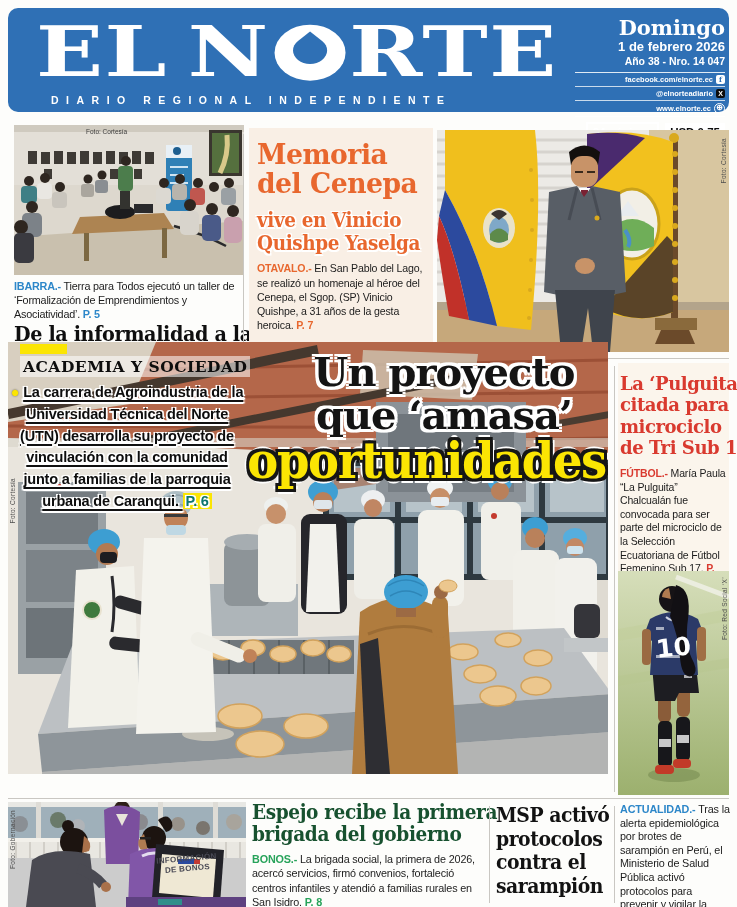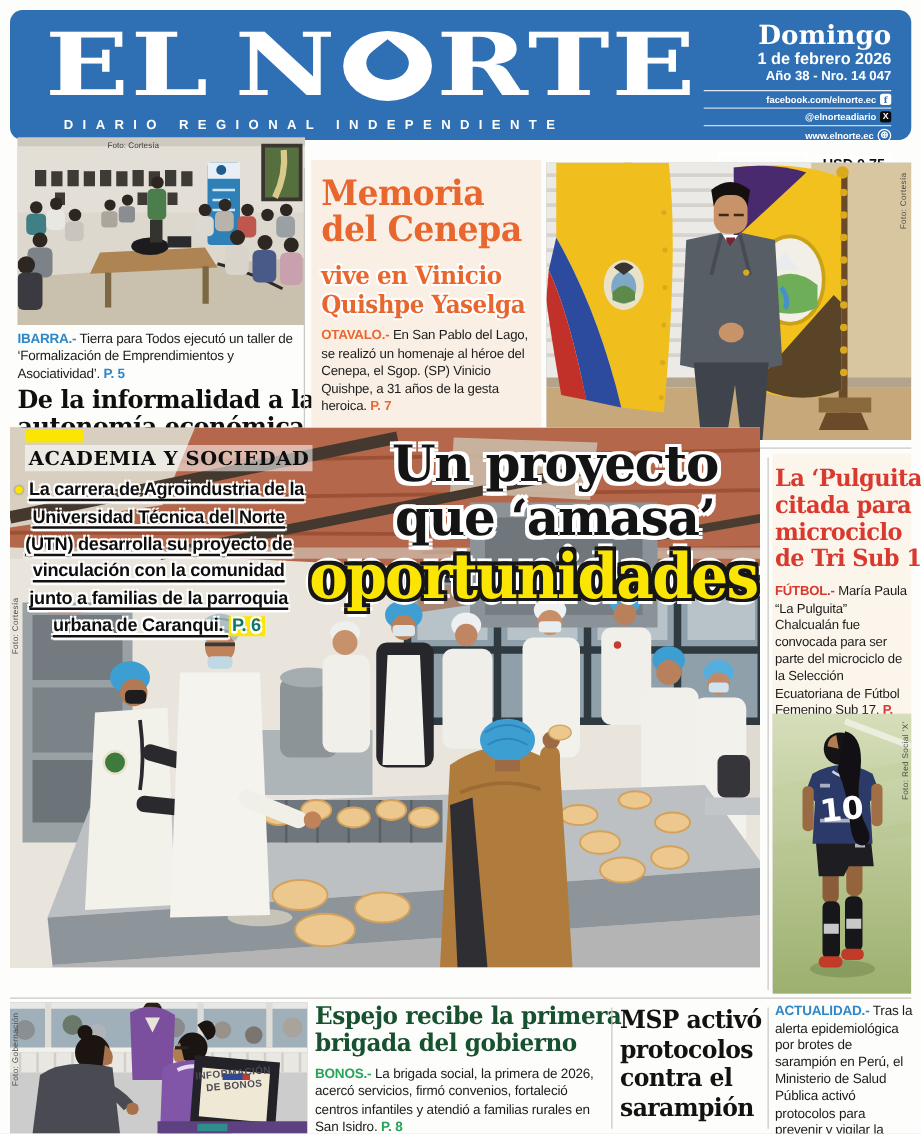--- a/index.html
+++ b/index.html
@@ -10,21 +10,21 @@
   
   .masthead{left:8px;top:8px;width:721px;height:104px;background:#2f70b5;border-radius:10px;}
   .logo{left:28px;top:10px;display:flex;align-items:center;color:#fff;
         font-family:"DejaVu Serif",serif;font-weight:bold;font-size:62px;line-height:1;
         transform:scale(1.42,1.12);transform-origin:0 0;letter-spacing:1px;}
   .logo .sp{margin-right:14px;}
   .logo-o{position:relative;width:50px;height:50px;background:#fff;border-radius:50%;margin:0 3px;}
   .logo-o .drop{position:absolute;left:13px;top:11px;width:24px;height:24px;background:#2f70b5;
         border-radius:0 50% 50% 50%;transform:rotate(45deg);}
   .tagline{left:34px;top:86px;color:#fff;font-size:10.5px;font-weight:bold;letter-spacing:7.5px;padding-left:9px;}
-  .mh-right{right:16px;top:8px;width:150px;text-align:right;color:#fff;}
+  .mh-right{right:4px;top:8px;width:150px;text-align:right;color:#fff;}
   .mh-day{font-family:"DejaVu Serif",serif;font-weight:bold;font-size:21px;line-height:1.1;}
   .mh-date{font-size:13px;font-weight:bold;line-height:1.25;}
   .mh-ed{font-size:10.5px;font-weight:bold;line-height:1.3;padding-bottom:3px;border-bottom:1px solid rgba(255,255,255,.85);}
   .soc-row{display:flex;justify-content:flex-end;align-items:center;gap:3px;
            font-size:7.5px;font-weight:bold;padding:2px 0;border-bottom:1px solid rgba(255,255,255,.75);}
   .s-icon{width:9px;height:9px;display:inline-flex;align-items:center;justify-content:center;
           font-size:7px;font-weight:bold;line-height:1;}
   .i-fb{background:#fff;color:#2f70b5;border-radius:2px;font-family:"DejaVu Serif",serif;}
   .i-x{background:#0b0b0b;color:#fff;border-radius:2px;}
   .i-gl{border:1px solid #fff;border-radius:50%;color:#fff;font-size:8px;}
@@ -38,21 +38,21 @@
   .credit-v{position:absolute;writing-mode:vertical-rl;transform:rotate(180deg);
             font-size:6.5px;color:#4d4d4d;letter-spacing:.3px;white-space:nowrap;}
   .credit-h{position:absolute;font-size:6.5px;color:#3d3d3d;white-space:nowrap;}
   .kicker{font-weight:bold;}
   .pref{font-weight:bold;}
   .serifhead{font-family:"DejaVu Serif",serif;font-weight:bold;}
   .nowrap{white-space:nowrap;display:block;}
   .divider{position:absolute;background:#c9c7c2;}
 
   
-  .col-a{left:8px;top:110px;width:230px;padding-left:6px;}
+  .col-a{left:8px;top:125px;width:230px;padding-left:6px;}
   .col-a .photo{position:relative;width:230px;height:150px;}
   .cap-a{margin-top:4px;font-size:10.8px;line-height:1.3;color:#1c1c1c;letter-spacing:-.2px;}
   .cap-a .kicker,.cap-a .pref{color:#2d87c9;}
   .head-a{margin-top:2px;font-size:20px;line-height:1.1;color:#0f0f0f;letter-spacing:-.4px;
           transform:scaleX(.96);transform-origin:0 0;}
   .col-b{left:249px;top:128px;width:184px;height:228px;background:#f9efe5;box-sizing:border-box;padding:12px 8px;}
   .head-b{color:#e8672e;font-size:28px;line-height:1.05;letter-spacing:-.5px;
           transform:scaleX(.95);transform-origin:0 0;}
   .sub-b{margin-top:10px;color:#e8672e;font-size:20px;line-height:1.14;letter-spacing:-.4px;
          transform:scaleX(.92);transform-origin:0 0;

